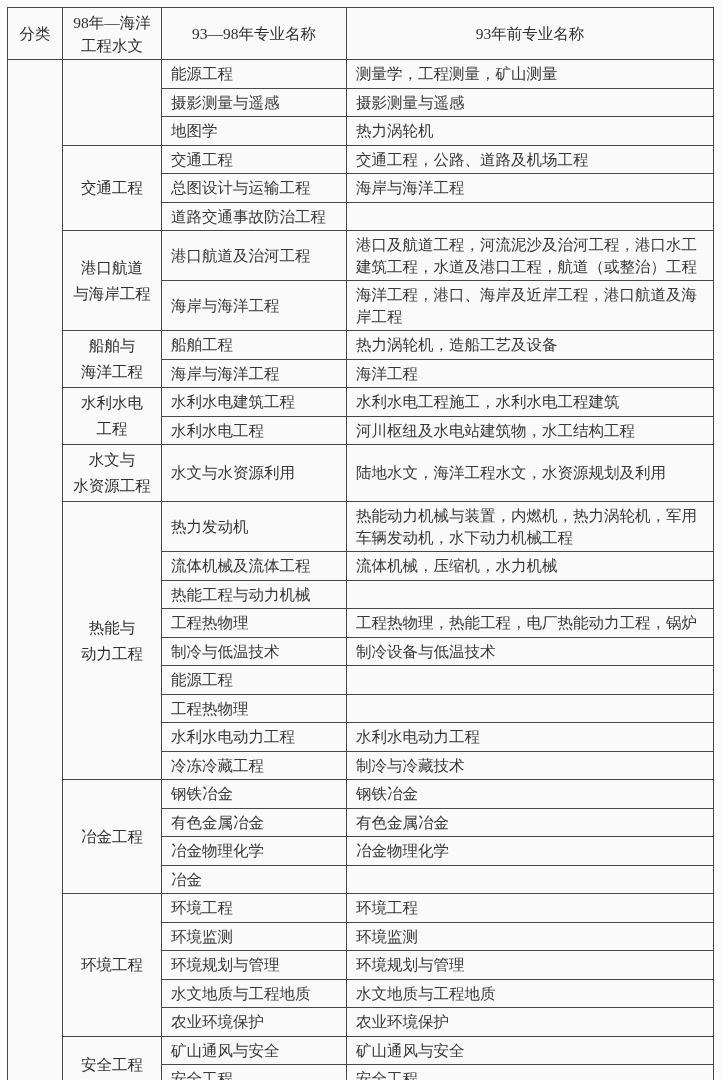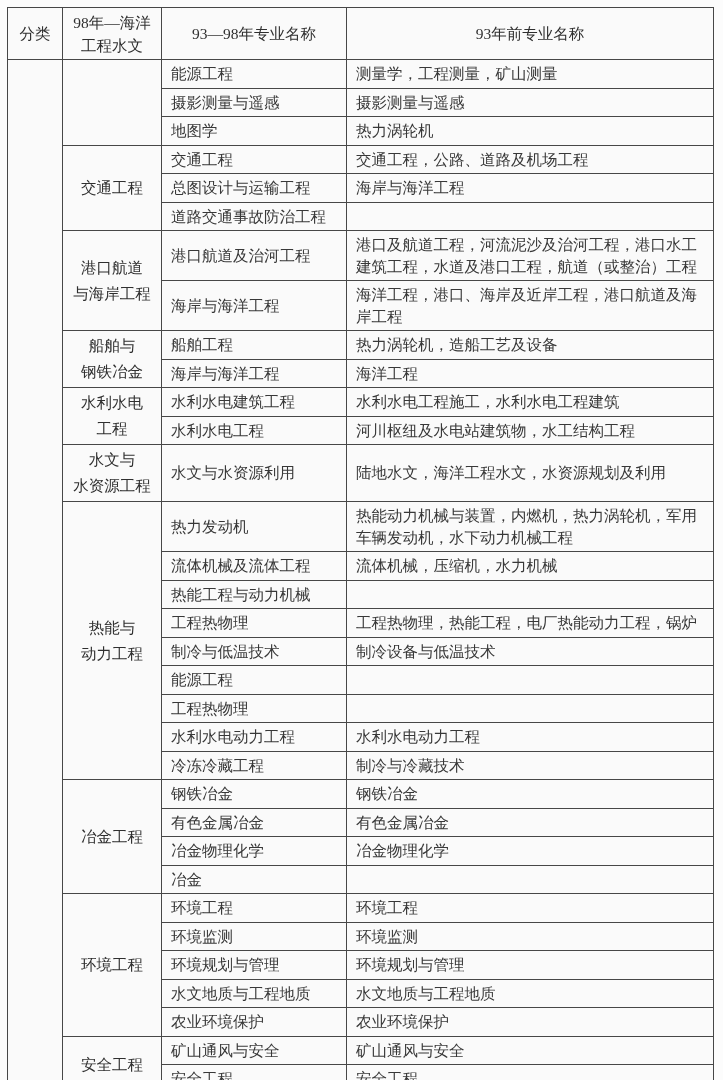--- a/index.html
+++ b/index.html
@@ -111,21 +111,21 @@
 与海岸工程</td>
           <td class="c3">港口航道及治河工程</td>
           <td class="c4">港口及航道工程，河流泥沙及治河工程，港口水工建筑工程，水道及港口工程，航道（或整治）工程</td>
         </tr>
         <tr>
           <td class="c3">海岸与海洋工程</td>
           <td class="c4">海洋工程，港口、海岸及近岸工程，港口航道及海岸工程</td>
         </tr>
         <tr>
           <td class="grp" rowspan="2">船舶与
-钢铁冶金</td>
+海洋工程</td>
           <td class="c3">船舶工程</td>
           <td class="c4">热力涡轮机，造船工艺及设备</td>
         </tr>
         <tr>
           <td class="c3">海岸与海洋工程</td>
           <td class="c4">海洋工程</td>
         </tr>
         <tr>
           <td class="grp" rowspan="2">水利水电
 工程</td>

